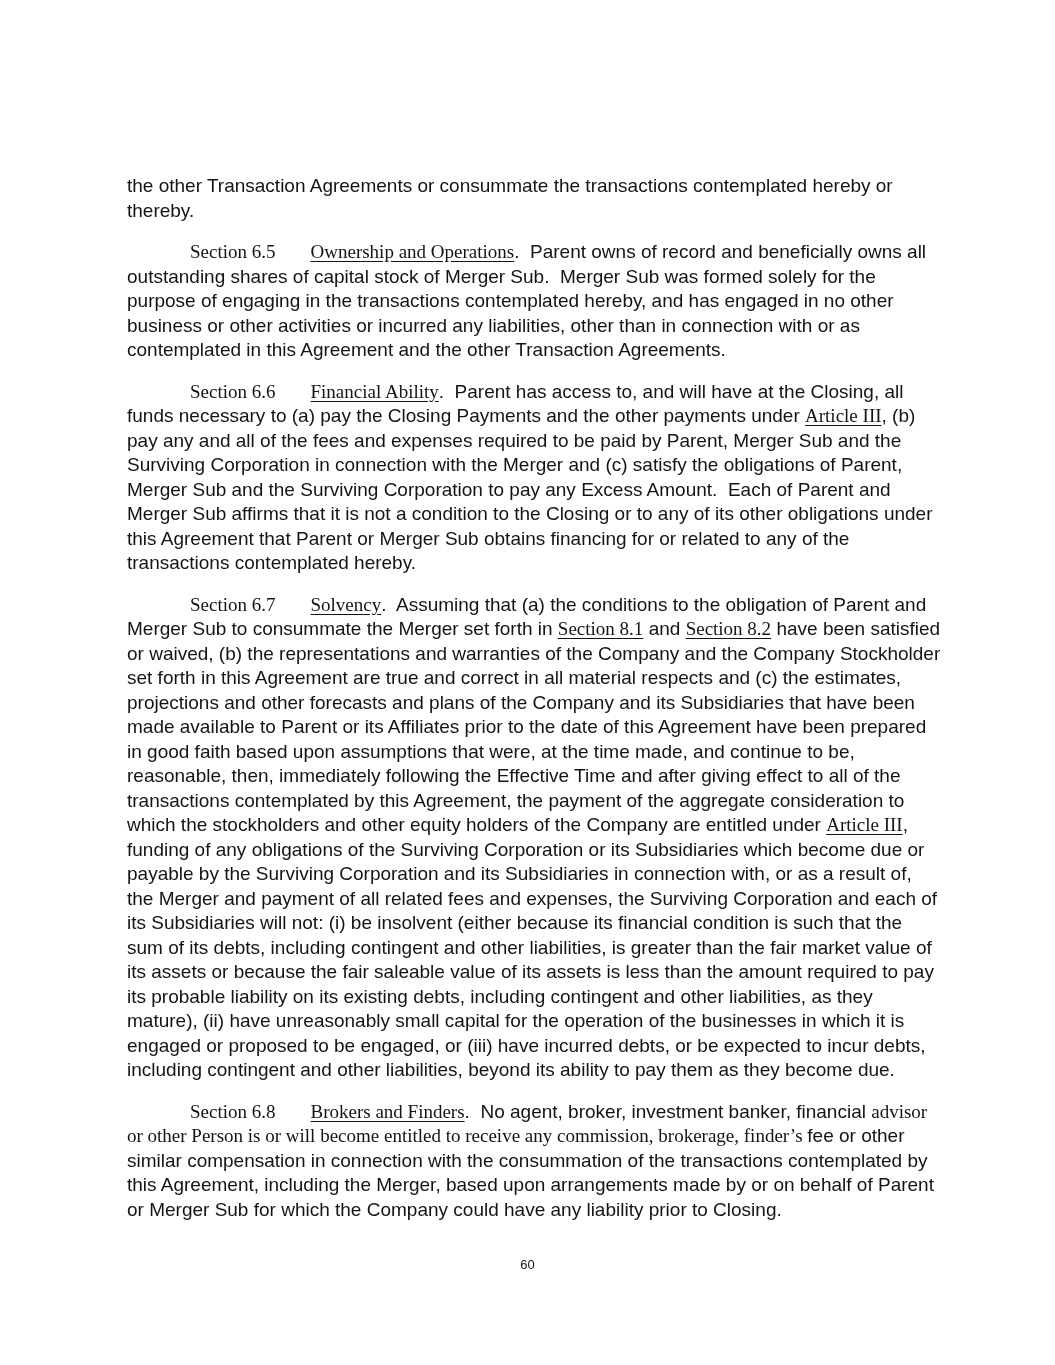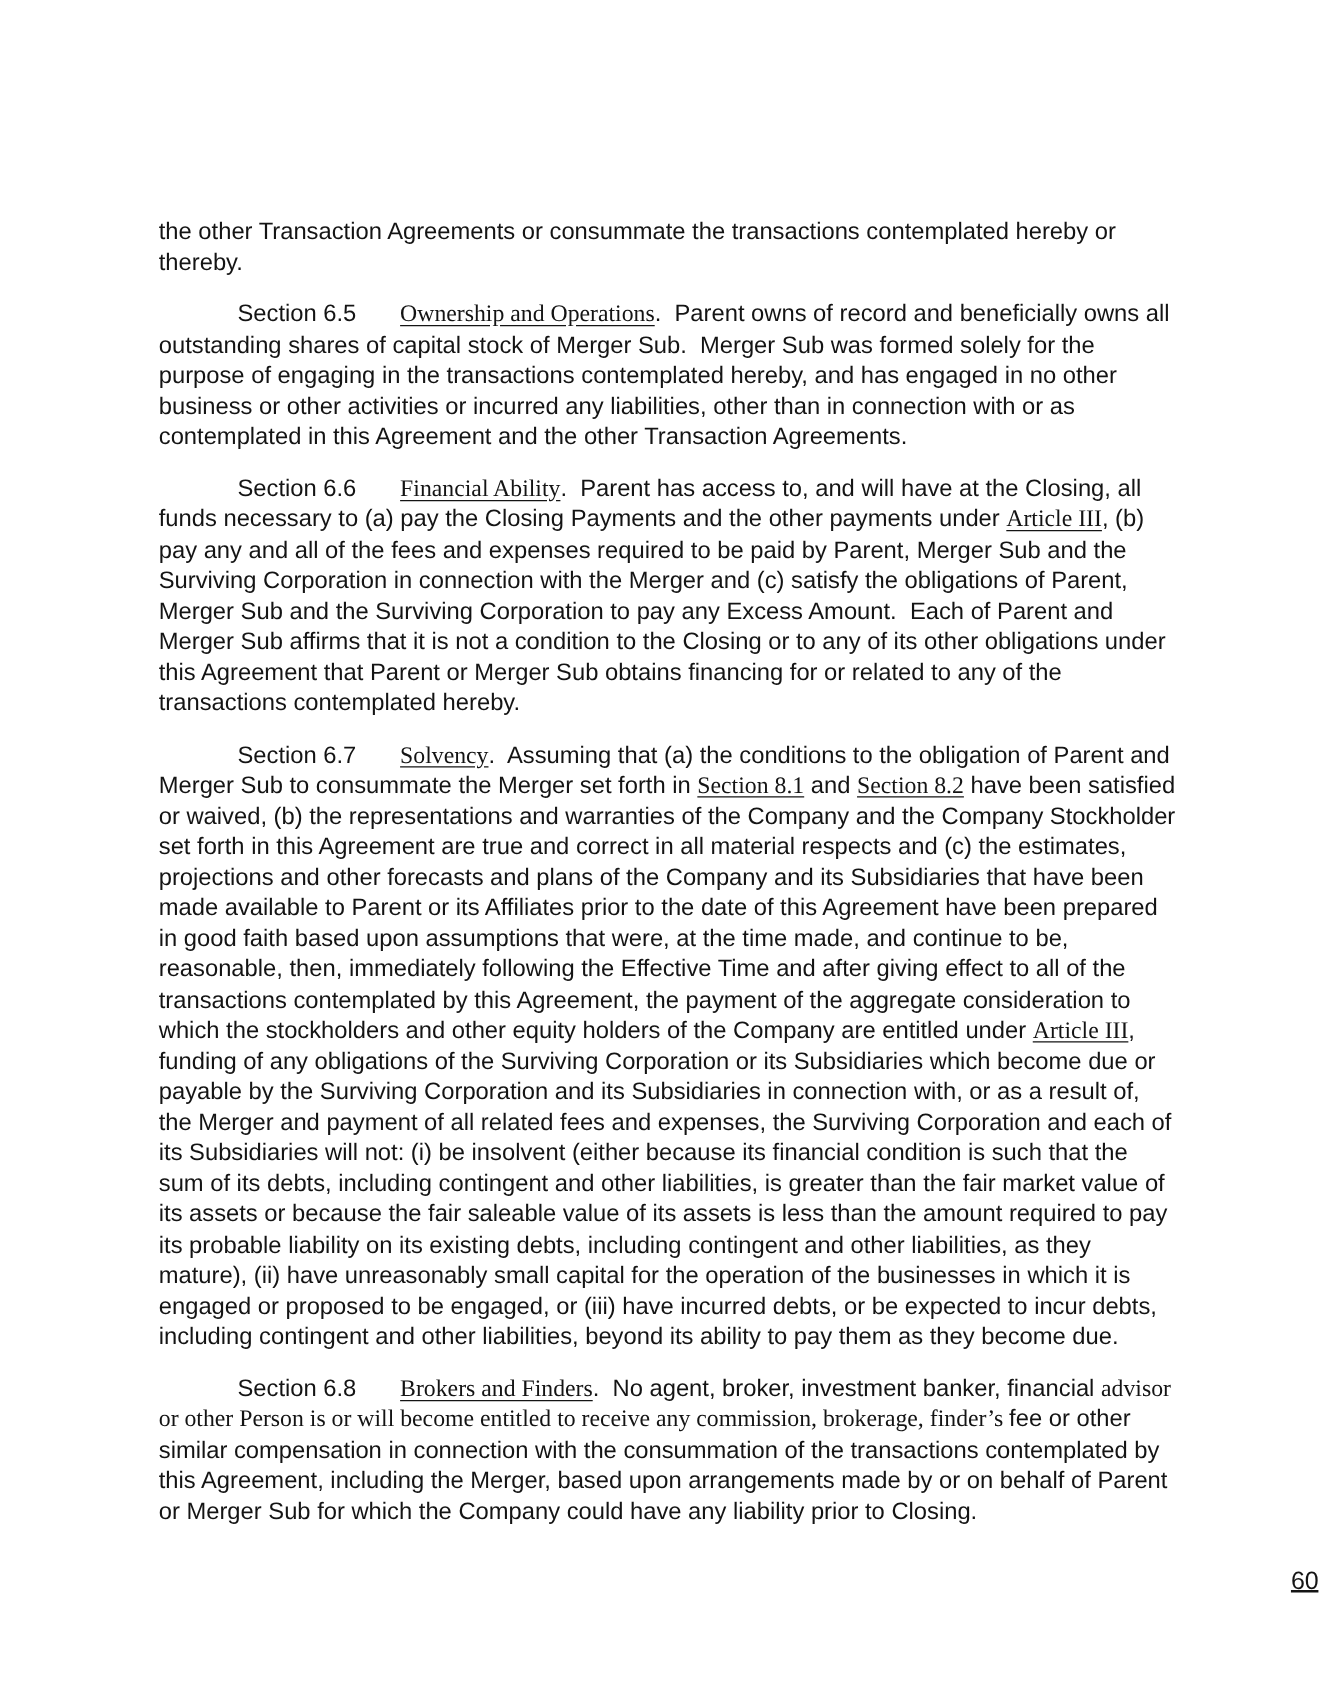--- a/index.html
+++ b/index.html
@@ -27,42 +27,41 @@
   }
   p.para {
     margin: 0 0 17px 0;
     white-space: pre-wrap;
     text-align: left;
   }
   p.para.indent {
     text-indent: 63px;
   }
   .label {
-    font-family: Liberation Sans, sans-serif;
+    font-family: Liberation Serif, serif;
   }
   .tabgap {
     display: inline-block;
     width: 35px;
   }
   .u {
     text-decoration: underline;
     text-underline-offset: 3px;
     font-family: Liberation Serif, serif;
   }
   .serif {
     font-family: Liberation Serif, serif;
   }
   .footer {
     position: absolute;
     top: 1253px;
     left: 0;
     width: 100%;
-    text-align: right;
-    font-size: 20px;
-    text-decoration: underline;
+    text-align: center;
+    font-size: 13px;
   }
 </style>
 </head>
 <body>
 
 <div class="page">
   <div class="content">
       <p class="para"><span>the other Transaction Agreements or consummate the transactions contemplated hereby or thereby.</span></p>
       <p class="para indent"><span class="label">Section 6.5</span><span class="tabgap"></span><span class="u">Ownership and Operations</span><span>.  Parent owns of record and beneficially owns all outstanding shares of capital stock of Merger Sub.  Merger Sub was formed solely for the purpose of engaging in the transactions contemplated hereby, and has engaged in no other business or other activities or incurred any liabilities, other than in connection with or as contemplated in this Agreement and the other Transaction Agreements.</span></p>
       <p class="para indent"><span class="label">Section 6.6</span><span class="tabgap"></span><span class="u">Financial Ability</span><span>.  Parent has access to, and will have at the Closing, all funds necessary to (a) pay the Closing Payments and the other payments under </span><span class="u">Article III</span><span>, (b) pay any and all of the fees and expenses required to be paid by Parent, Merger Sub and the Surviving Corporation in connection with the Merger and (c) satisfy the obligations of Parent, Merger Sub and the Surviving Corporation to pay any Excess Amount.  Each of Parent and Merger Sub affirms that it is not a condition to the Closing or to any of its other obligations under this Agreement that Parent or Merger Sub obtains financing for or related to any of the transactions contemplated hereby.</span></p>

